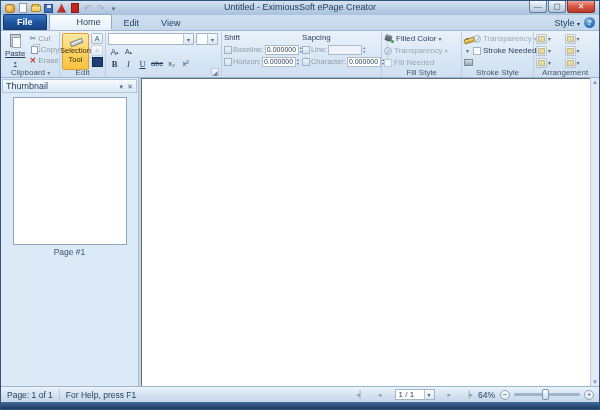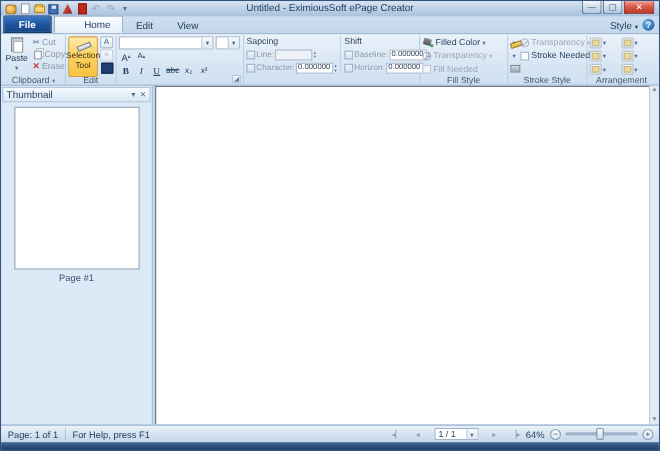--- a/index.html
+++ b/index.html
@@ -49,21 +49,21 @@
                color:#fff; font-size:8px; font-weight:bold; display:flex; align-items:center; justify-content:center; }
 
   
   .ribbon { height:47px; flex:0 0 auto; display:flex; padding:1px 1px 0 1px;
             background:linear-gradient(#eaf2fa,#d8e6f4 60%,#cfe0f0); border-bottom:1px solid #9db5cf; overflow:hidden; }
   .group { position:relative; padding:1px 2px 11px 2px; border-right:1px solid #bccfe2; flex:0 0 auto; }
   .group-label { position:absolute; bottom:0; left:0; right:0; text-align:center; font-size:8px; color:#44586e; }
   .group-label .mini-drop { font-size:6px; color:#6e8097; }
 
   .bigbtn { display:flex; flex-direction:column; align-items:center; justify-content:space-between;
-            width:26px; height:34px; border:1px solid transparent; border-radius:2px; font-size:8px; text-align:center; }
+            width:26px; height:34px; border:1px solid transparent; border-radius:2px; font-size:8px; text-align:center;text-decoration:underline; }
   .smallcol { display:flex; flex-direction:column; justify-content:flex-start; margin-left:2px; }
   .smallbtn { display:flex; align-items:center; gap:2px; height:11px; font-size:8px; color:#8d99a8; padding:0 1px; }
 
   .clip-icon { width:11px; height:13px; background:#c8cfd8; border:1px solid #7b8априем; border:1px solid #7b8796; position:relative; }
   .clip-icon:before { content:""; position:absolute; left:1px; top:2px; width:7px; height:9px; background:#fff; border:1px solid #9aa5b2; }
   .scissors { color:#4a6f9e; font-size:8px; }
   .copy-ic { width:7px; height:8px; background:#fff; border:1px solid #8d99a8; box-shadow:2px -2px 0 -0.5px #eef3f8, 2px -2px 0 0 #8d99a8; margin-left:2px;}
   .erase-x { color:#c23b2e; font-weight:bold; font-size:8px; }
 
   .selbtn { width:27px; height:37px; border:1px solid #d99f36; border-radius:2px;
@@ -292,55 +292,55 @@
           <div class="fmt-btn s">abc</div>
           <div class="fmt-btn" style="font-size:7.5px">x₂</div>
           <div class="fmt-btn" style="font-size:7.5px">x²</div>
         </div>
       </div>
       <div class="launcher">◢</div>
     </div>
 
     <div class="group" style="width:160px">
       <div class="ss-wrap">
+        <div class="ss-col">
+          <div class="ss-header">Shift</div>
+          <div class="spin-row">
+            <span class="spin-ic"></span>
+            <span class="spin-lbl">Baseline:</span>
+            <span class="spin-box">0.000000</span>
+            <span class="spin-arrows">
+                <span>▴</span>
+                <span>▾</span>
+              </span>
+          </div>
+          <div class="spin-row">
+            <span class="spin-ic"></span>
+            <span class="spin-lbl">Horizon:</span>
+            <span class="spin-box">0.000000</span>
+            <span class="spin-arrows">
+                <span>▴</span>
+                <span>▾</span>
+              </span>
+          </div>
+        </div>
         <div class="ss-col first">
           <div class="ss-header">Sapcing</div>
           <div class="spin-row">
             <span class="spin-ic"></span>
             <span class="spin-lbl">Line:</span>
             <span class="spin-box dis"></span>
             <span class="spin-arrows">
                 <span>▴</span>
                 <span>▾</span>
               </span>
           </div>
           <div class="spin-row">
             <span class="spin-ic"></span>
             <span class="spin-lbl">Character:</span>
-            <span class="spin-box">0.000000</span>
-            <span class="spin-arrows">
-                <span>▴</span>
-                <span>▾</span>
-              </span>
-          </div>
-        </div>
-        <div class="ss-col">
-          <div class="ss-header">Shift</div>
-          <div class="spin-row">
-            <span class="spin-ic"></span>
-            <span class="spin-lbl">Baseline:</span>
-            <span class="spin-box">0.000000</span>
-            <span class="spin-arrows">
-                <span>▴</span>
-                <span>▾</span>
-              </span>
-          </div>
-          <div class="spin-row">
-            <span class="spin-ic"></span>
-            <span class="spin-lbl">Horizon:</span>
             <span class="spin-box">0.000000</span>
             <span class="spin-arrows">
                 <span>▴</span>
                 <span>▾</span>
               </span>
           </div>
         </div>
       </div>
     </div>
 

